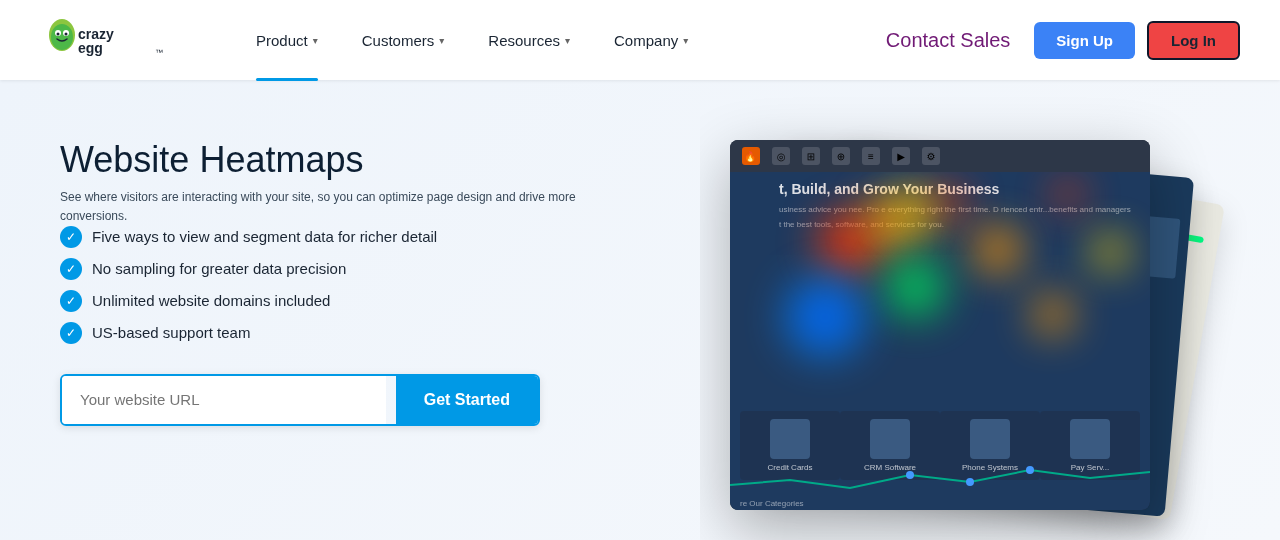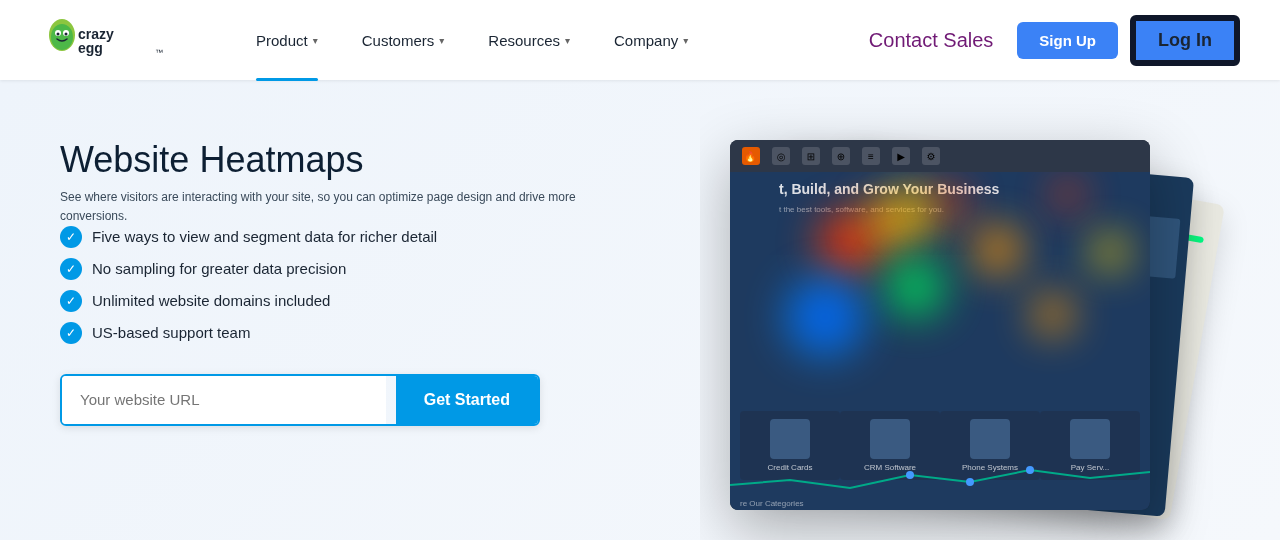--- a/index.html
+++ b/index.html
@@ -86,27 +86,27 @@
       background: #3b82f6;
       color: #fff;
       font-weight: 600;
       font-size: 15px;
       padding: 10px 22px;
       border-radius: 6px;
       border: none;
       cursor: pointer;
     }
     .btn-login {
-      background: #3b82f6;
+      background: #ef4444;
       color: #1a2533;
       font-weight: 600;
-      font-size: 18px;
+      font-size: 15px;
       padding: 9px 22px;
       border-radius: 6px;
-      border: 6px solid #0f172a;
+      border: 2px solid #0f172a;
       cursor: pointer;
     }
 
     
     .main {
       display: flex;
       align-items: flex-start;
       padding: 50px 60px 0 60px;
       height: calc(540px - 80px);
       background: linear-gradient(135deg, #eef4fb 0%, #f5f8fc 100%);
@@ -458,20 +458,21 @@
           <div class="toolbar-icon">⊕</div>
           <div class="toolbar-icon">≡</div>
           <div class="toolbar-icon">▶</div>
           <div class="toolbar-icon">⚙</div>
         </div>
 
         <div class="heatmap-body">
 
           <div class="heatmap-overlay-text">
             <div class="heatmap-heading">t, Build, and Grow Your Business</div>
+            <div style="font-size:8px; color:rgba(255,255,255,0.5); margin-bottom:4px;">usiness advice you nee. Pro e everything right the first time. D rienced entr...benefits and managers</div>
             <div style="font-size:8px; color:rgba(255,255,255,0.5);">t the best tools, software, and services for you.</div>
           </div>
 
           <div class="blob blob-red" style="width:80px;height:80px;top:30px;left:80px;"></div>
           <div class="blob blob-orange" style="width:60px;height:60px;top:20px;left:130px;"></div>
           <div class="blob blob-yellow" style="width:50px;height:50px;top:15px;left:160px;"></div>
           <div class="blob blob-red" style="width:40px;height:40px;top:10px;left:200px;"></div>
           <div class="blob blob-orange" style="width:55px;height:55px;top:50px;left:240px;"></div>
           <div class="blob blob-green" style="width:70px;height:70px;top:80px;left:150px;"></div>
           <div class="blob blob-blue" style="width:90px;height:90px;top:100px;left:50px;"></div>

